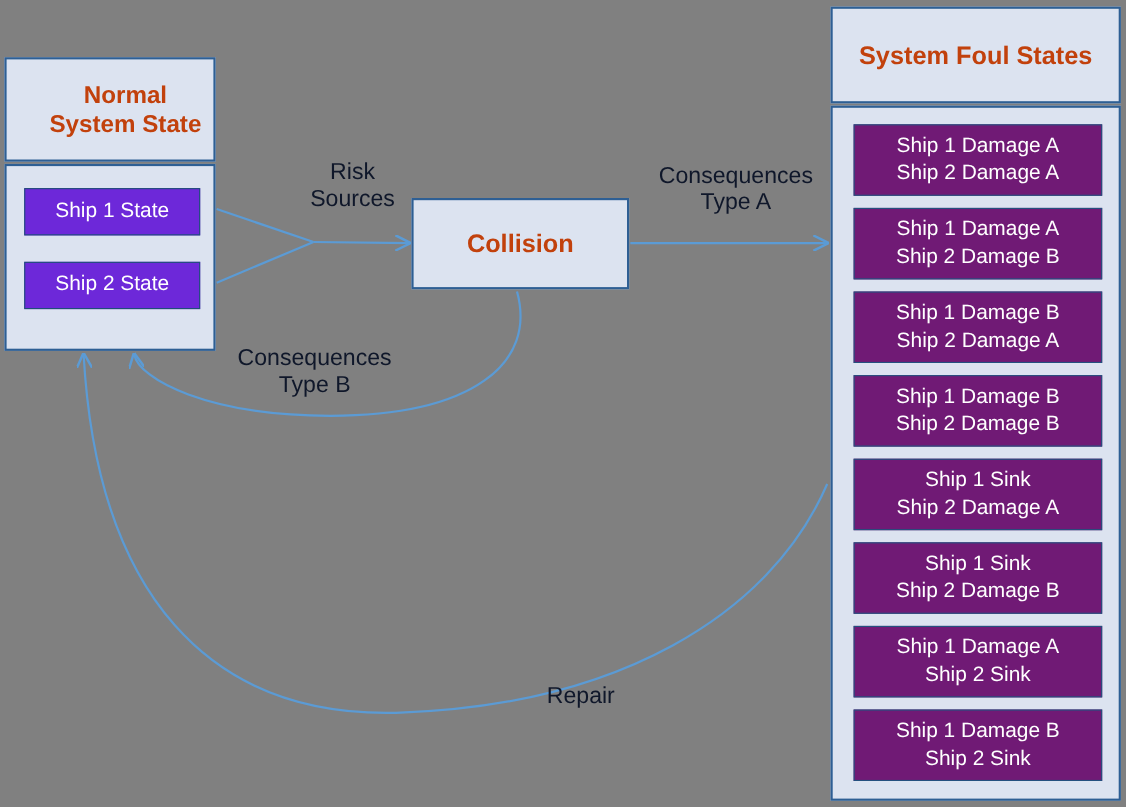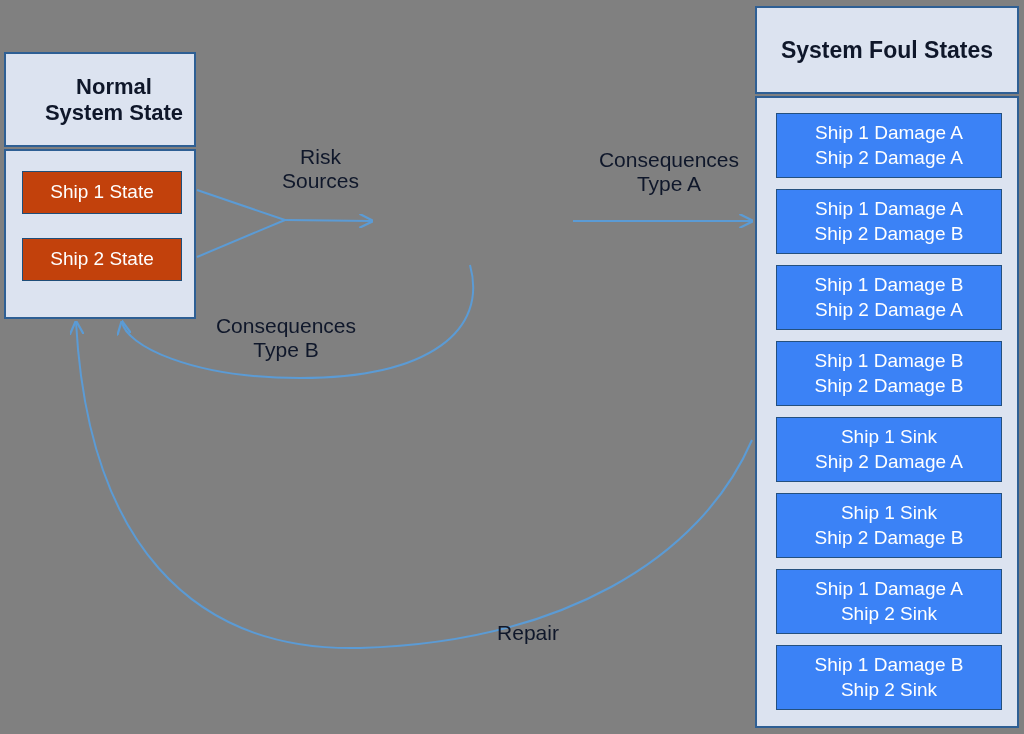--- a/index.html
+++ b/index.html
@@ -23,21 +23,21 @@
     border: 2px solid #2e5f94;
     box-sizing: border-box;
   }
 
   .panel-title {
     position: absolute;
     display: flex;
     align-items: center;
     justify-content: center;
     text-align: center;
-    color: #0f172a;
+    color: #c2410c;
     font-weight: bold;
     line-height: 1.15;
   }
 
   
   #normal-header {
     left: 4px;
     top: 52px;
     width: 192px;
     height: 95px;
@@ -49,21 +49,21 @@
   }
   #normal-body {
     left: 4px;
     top: 149px;
     width: 192px;
     height: 170px;
   }
 
   .state-chip {
     position: absolute;
-    background: #c2410c;
+    background: #6d28d9;
     border: 1px solid #1f4e79;
     box-sizing: border-box;
     color: #ffffff;
     display: flex;
     align-items: center;
     justify-content: center;
     text-align: center;
     line-height: 1.2;
   }
   #normal-body .state-chip {
@@ -108,21 +108,21 @@
   #foul-list {
     position: relative;
     width: 100%;
     height: 100%;
   }
   .foul-chip {
     position: absolute;
     left: 0;
     width: 226px;
     height: 65px;
-    background: #3b82f6;
+    background: #701a75;
     border: 1px solid #24507f;
     box-sizing: border-box;
     color: #ffffff;
     font-size: 19px;
     line-height: 1.28;
     display: flex;
     flex-direction: column;
     align-items: center;
     justify-content: center;
     text-align: center;
@@ -183,20 +183,23 @@
 
   <div class="panel" id="normal-body">
     <div class="state-chip" id="chip-ship1">
       <span>Ship 1 State</span>
     </div>
     <div class="state-chip" id="chip-ship2">
       <span>Ship 2 State</span>
     </div>
   </div>
 
+  <div class="panel" id="collision-box">
+    <div class="panel-title">Collision</div>
+  </div>
 
   <div class="panel" id="foul-header">
     <div class="panel-title">System Foul States</div>
   </div>
 
   <div class="panel" id="foul-body">
     <div id="foul-list">
 
       <div class="foul-chip" style="top:0px">
         <span>Ship 1 Damage A</span>

